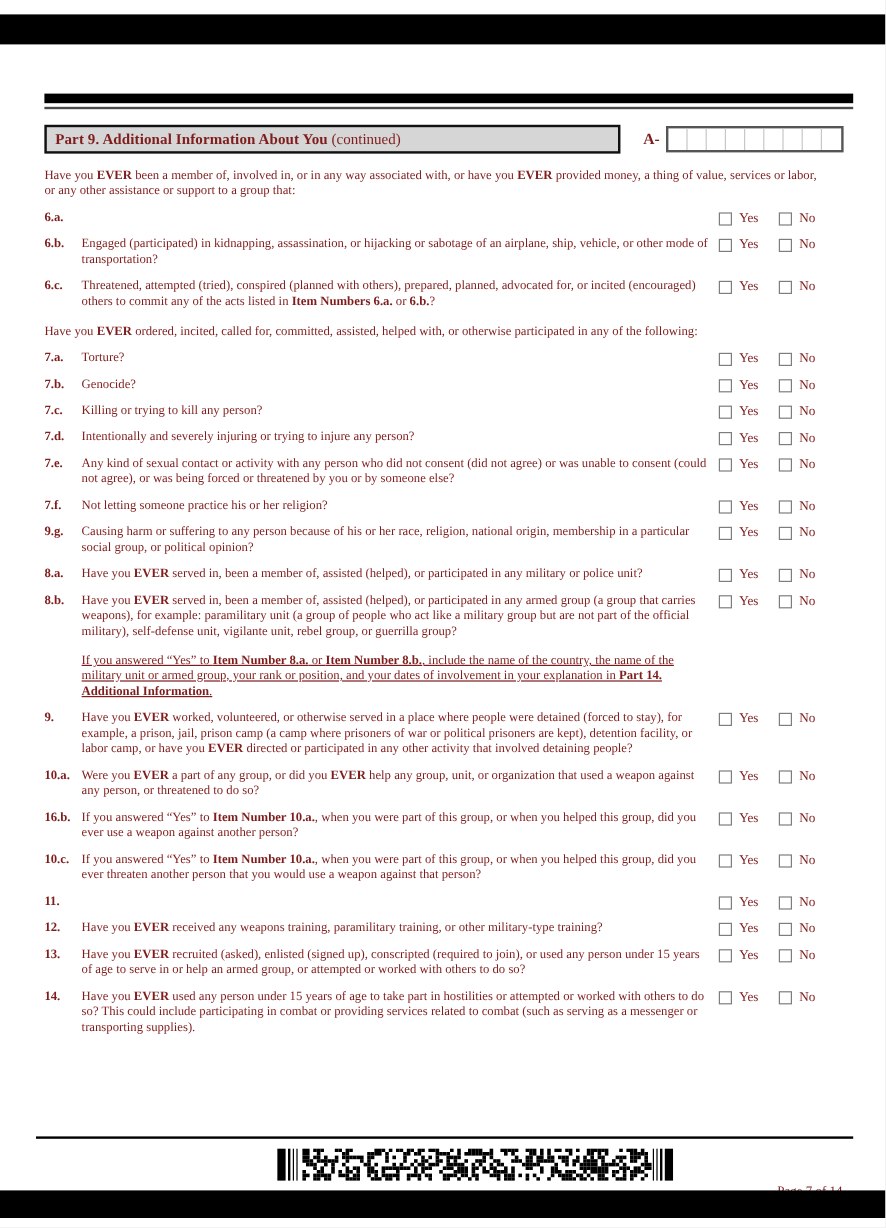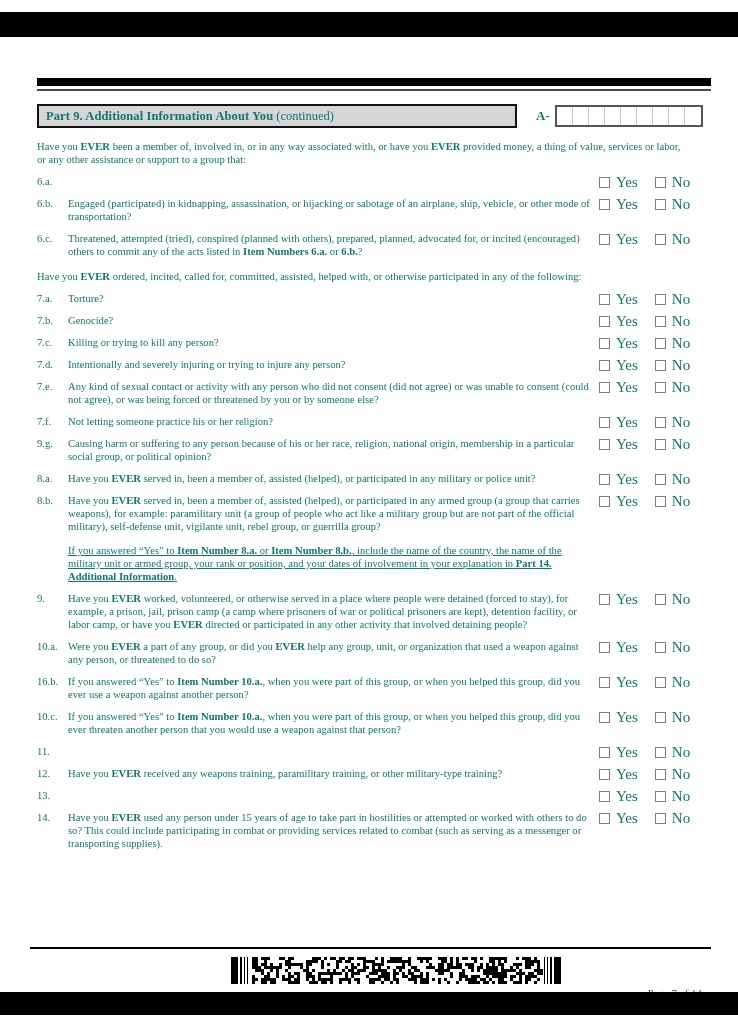--- a/index.html
+++ b/index.html
@@ -1,18 +1,18 @@
 <!DOCTYPE html>
 <html><head>
 <meta charset="utf-8">
 <style>
   html,body { margin:0; padding:0; background:#e8e8e8; }
   .page {
     position:relative; width:738px; height:1023px; background:#ffffff;
-    font-family:"Liberation Serif", serif; color:#0f766e; overflow:hidden;
+    font-family:"Liberation Serif", serif; color:#7f1d1d; overflow:hidden;
     margin:0 auto;
   }
   .topbar    { position:absolute; top:12px;  left:0; width:738px; height:25px; background:#000; }
   .bottombar { position:absolute; top:992px; left:0; width:738px; height:23px; background:#000; }
 
   .content { position:absolute; top:78px; left:37px; width:674px; }
 
   .thickrule { height:8px; background:#000; }
   .thinrule  { height:2px; background:#4a4a4a; margin-top:3px; }
 
@@ -27,30 +27,30 @@
     display:flex; box-sizing:border-box; height:22px; margin-left:5px;
     border:2px solid #555; background:#fff;
   }
   .a-cell { width:16px; border-right:1px solid #c7c7c7; box-sizing:border-box; }
   .a-cell:last-child { border-right:none; }
 
   .para { font-size:10.6px; line-height:13px; margin-top:12px; width:648px; }
   .para.note { margin-left:31px; width:524px; margin-top:11px;text-decoration:underline; }
 
   .q-row { display:flex; align-items:flex-start; margin-top:9px; font-size:10.6px; line-height:13px; }
-  .q-num  { flex:none; width:31px; font-weight:normal; }
+  .q-num  { flex:none; width:31px; font-weight:bold; }
   .q-text { flex:none; width:522px; }
   .q-yn   { margin-left:auto; flex:none; width:112px; display:flex; align-items:flex-start; padding-top:1px; }
   .yn-group { display:flex; align-items:center; }
   .yn-group + .yn-group { margin-left:17px; }
   .cb {
     display:inline-block; width:11px; height:11px; box-sizing:border-box;
     border:1px solid #7d7d7d; background:#fff; margin-right:6px; flex:none;
   }
-  .yn-label { font-size:15px; line-height:12px; }
+  .yn-label { font-size:11px; line-height:12px; }
 
   .footer-rule { position:absolute; top:947px; left:30px; width:681px; height:2px; background:#000; }
   .footer-left { position:absolute; top:1000px; left:38px; font-size:10.8px; white-space:nowrap; }
   .footer-left span { margin-right:14px; }
   .footer-left span:last-child { margin-right:0; }
   .footer-right { position:absolute; top:987px; right:36px; font-size:10.8px; }
   .barcode { position:absolute; top:957px; left:231px; width:330px; height:27px; }
 </style>
 </head>
 <body>
@@ -348,20 +348,21 @@
       </span>
       <span class="yn-group">
         <span class="cb"></span>
         <span class="yn-label">No</span>
       </span>
     </div>
   </div>
 
   <div class="q-row">
     <div class="q-num">13.</div>
+    <div class="q-text"><span>Have you </span><b>EVER</b><span> recruited (asked), enlisted (signed up), conscripted (required to join), or used any person under 15 years of age to serve in or help an armed group, or attempted or worked with others to do so?</span></div>
     <div class="q-yn">
       <span class="yn-group">
         <span class="cb"></span>
         <span class="yn-label">Yes</span>
       </span>
       <span class="yn-group">
         <span class="cb"></span>
         <span class="yn-label">No</span>
       </span>
     </div>

